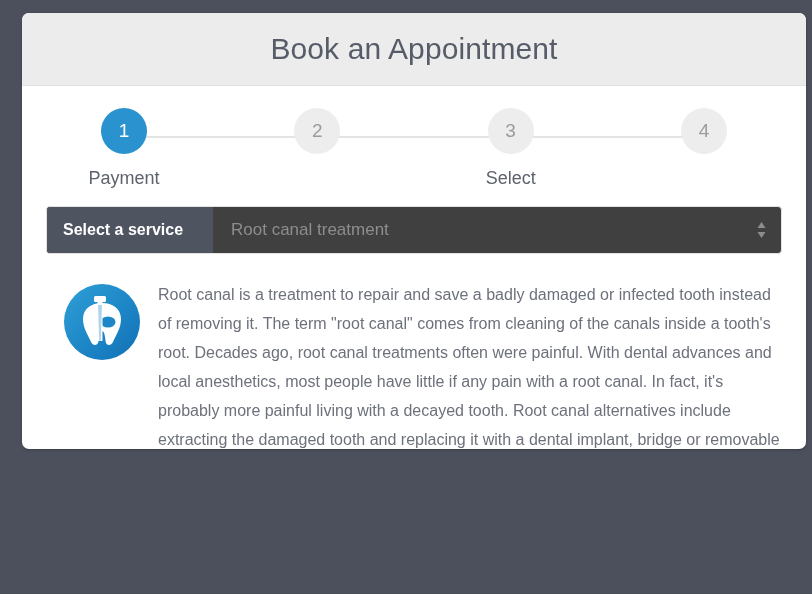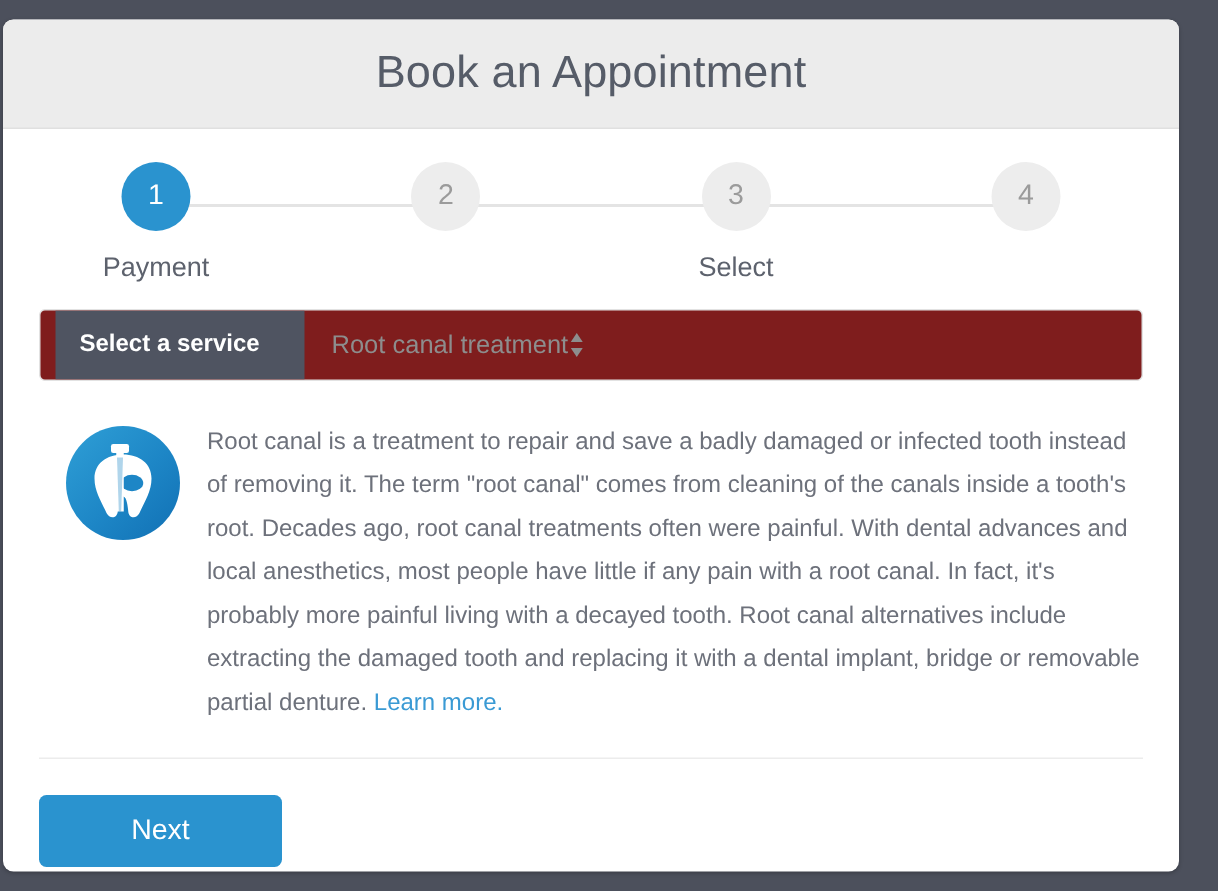--- a/index.html
+++ b/index.html
@@ -9,24 +9,24 @@
   body {
     width: 812px;
     height: 594px;
     background: #4c505c;
     font-family: "Liberation Sans", sans-serif;
     overflow: hidden;
   }
 
   .booking-card {
     position: absolute;
-    left: 2px;
+    left: 22px;
     top: 13px;
     width: 784px;
-    height: 568px;
+    height: 436px;
     background: #ffffff;
     border-radius: 7px;
     box-sizing: border-box;
     overflow: hidden;
     box-shadow: 0 1px 3px rgba(0,0,0,0.25);
   }
 
   
   .card-header {
     height: 72px;
@@ -95,39 +95,38 @@
   }
 
   
   .service-row {
     margin: 6px 24px 0 24px;
     display: flex;
     height: 46px;
     border: 1px solid #e2e2e2;
     border-radius: 4px;
     overflow: hidden;
-    background: #7f1d1d;
-    padding-left: 10px;
+    background: #404040;
   }
   .service-label {
     background: #4f5461;
     color: #ffffff;
     font-size: 16px;
     font-weight: bold;
     display: flex;
     align-items: center;
     padding: 0 16px;
     min-width: 166px;
     box-sizing: border-box;
   }
   .service-select {
     flex: 1;
     display: flex;
     align-items: center;
-    justify-content: flex-start;
+    justify-content: space-between;
     padding: 0 14px 0 18px;
     font-size: 17px;
     color: #8d8d8d;
     cursor: pointer;
   }
   .select-arrows {
     display: flex;
     flex-direction: column;
     align-items: center;
     gap: 2px;

